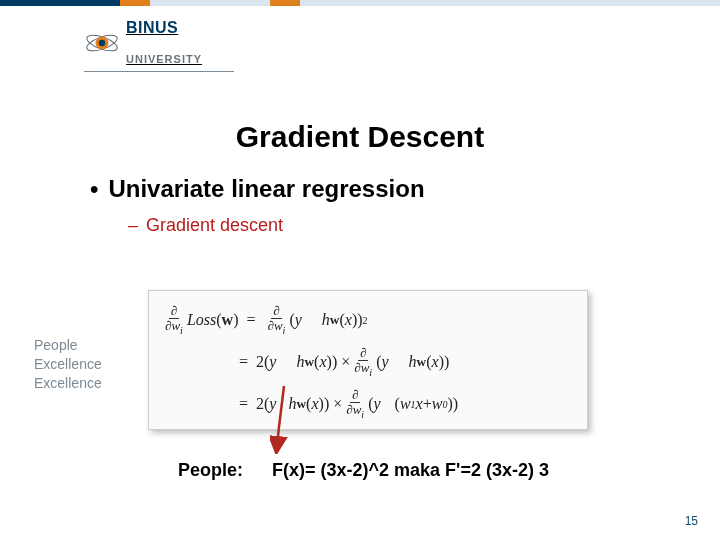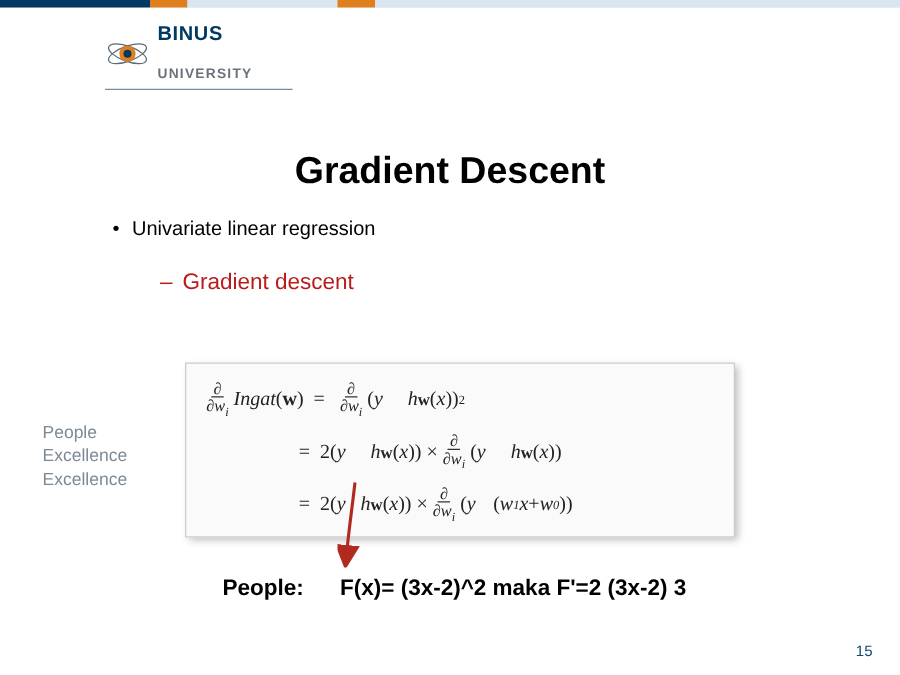--- a/index.html
+++ b/index.html
@@ -7,30 +7,30 @@
   .slide { position: relative; width: 720px; height: 540px; }
 
   
   .topbar { position: absolute; top: 0; left: 0; height: 6px; width: 720px; background: #d9e6ef; }
   .topbar .seg { position: absolute; top: 0; height: 6px; }
 
   
   .logo { position: absolute; top: 20px; left: 84px; width: 160px; }
   .logo-row { display: flex; align-items: center; gap: 6px; }
   .orb { width: 36px; height: 36px; position: relative; }
-  .brand { display: flex; flex-direction: column; line-height: 1; }
+  .brand { display: flex; flex-direction: column; line-height: 1; text-decoration: underline; }
   .brand-top { font-weight: 800; color: #003a63; font-size: 16px; letter-spacing: 0.5px; }
   .brand-bot { font-weight: 600; color: #6a737b; font-size: 11px; letter-spacing: 1px; margin-top: 18px; }
   .logo-rule { margin-top: 6px; height: 1px; background: #7a8a96; width: 150px; }
 
   
   .title { position: absolute; top: 120px; left: 0; width: 720px; text-align: center; font-size: 30px; font-weight: 700; color: #000; }
 
   
-  .b1 { position: absolute; top: 175px; left: 90px; font-size: 16px; color: #000; font-weight: 400; }
+  .b1 { position: absolute; top: 175px; left: 90px; font-size: 24px; color: #000; font-weight: 700; }
   .b1 .dot1 { color: #000; margin-right: 10px; }
   .b2 { position: absolute; top: 215px; left: 128px; font-size: 18px; color: #b91c1c; }
   .b2 .dash { margin-right: 8px; }
   .b3 { position: absolute; top: 255px; left: 168px; font-size: 18px; color: #000; }
   .b3 .dot3 { margin-right: 8px; }
 
   
   .formula-box { position: absolute; top: 290px; left: 148px; width: 440px; height: 140px; background: #fafafa; border: 1px solid #ccc; box-shadow: 3px 3px 6px rgba(0,0,0,.25); padding: 8px 12px; font-family: Georgia, 'Times New Roman', serif; font-size: 16px; color: #222; }
   .row { display: flex; align-items: center; height: 42px; }
   .frac { display: inline-flex; flex-direction: column; align-items: center; font-size: 13px; line-height: 1.05; margin: 0 4px; }
@@ -94,21 +94,21 @@
   <div class="b2">
     <span class="dash">–</span><span>Gradient descent</span>
   </div>
 
   <div class="formula-box">
     <div class="row">
       <span class="frac">
           <span class="num"><span>∂</span></span>
           <span><span>∂</span><span class="it">w</span><span class="sub">i</span></span>
         </span>
-      <span class="it">Ingat</span>(<b>w</b>)
+      <span class="it">Loss</span>(<b>w</b>)
       <span class="eq">=</span>
       <span class="frac">
           <span class="num"><span>∂</span></span>
           <span><span>∂</span><span class="it">w</span><span class="sub">i</span></span>
         </span>
       (<span class="it">y</span><span class="gap"></span><span class="it">h</span><sub><b>w</b></sub>(<span class="it">x</span>))<span class="sup">2</span>
     </div>
     <div class="row">
       <span class="gapw"></span>
       <span class="eq">=</span>

